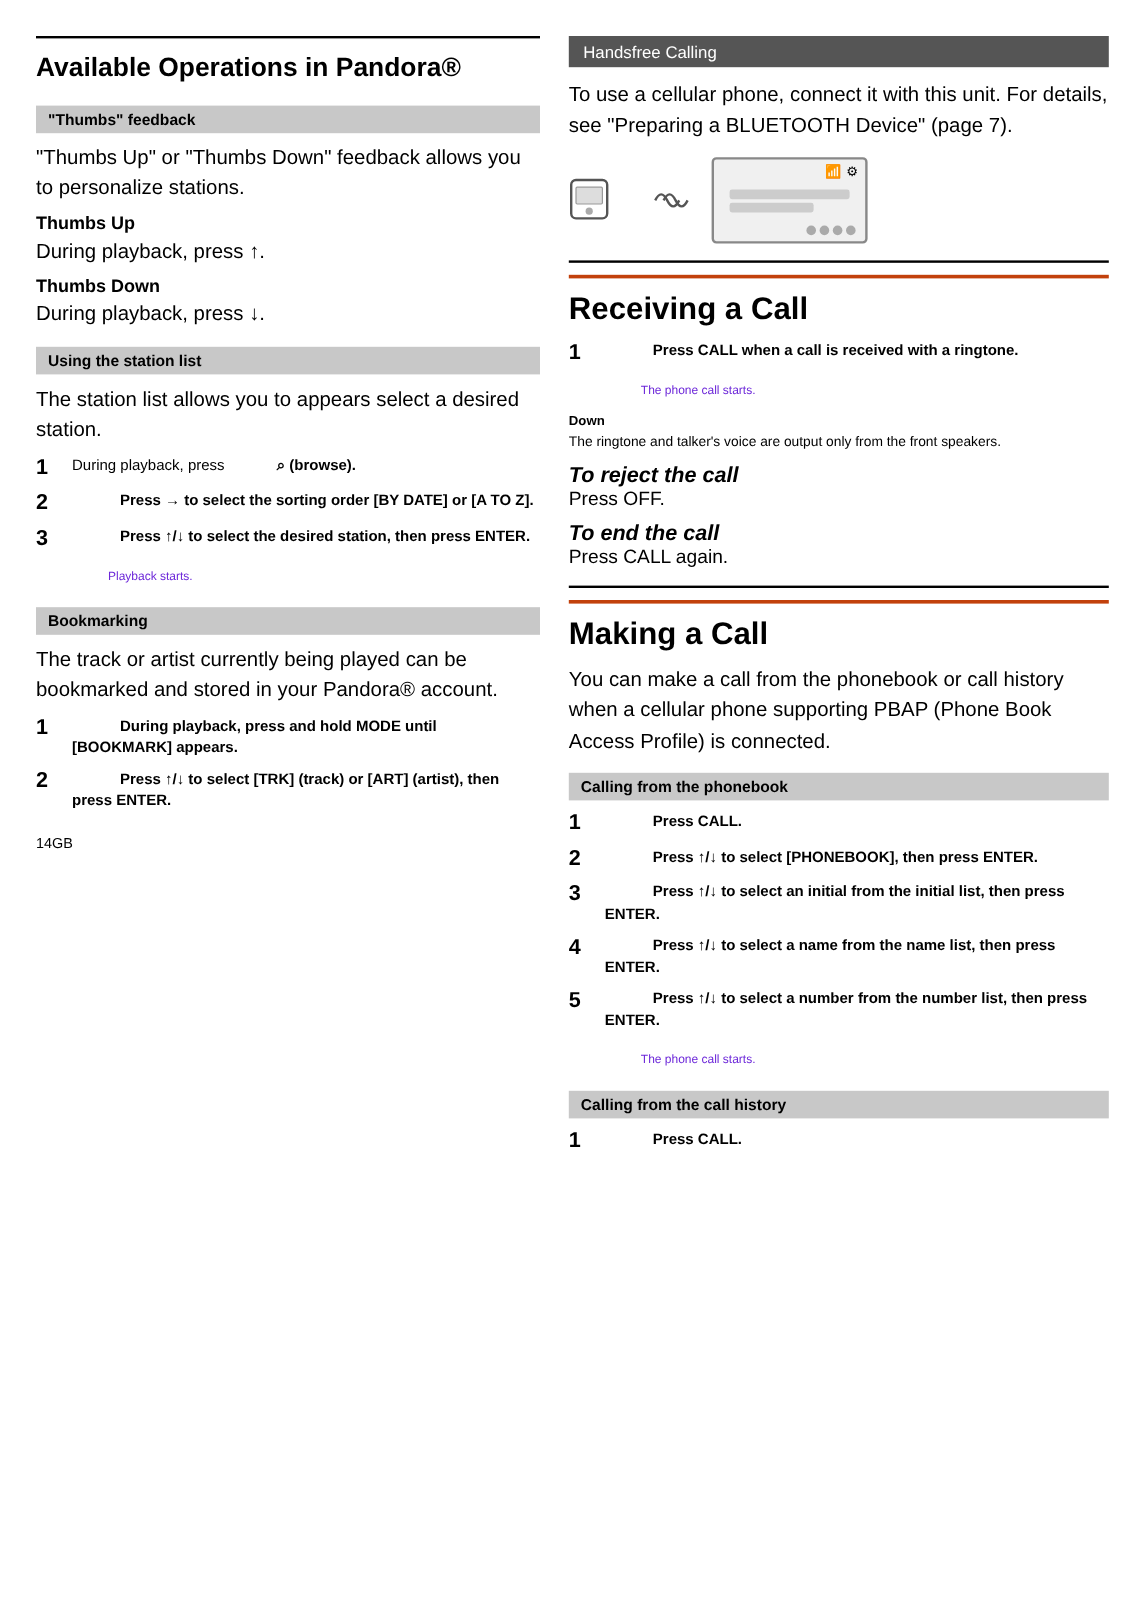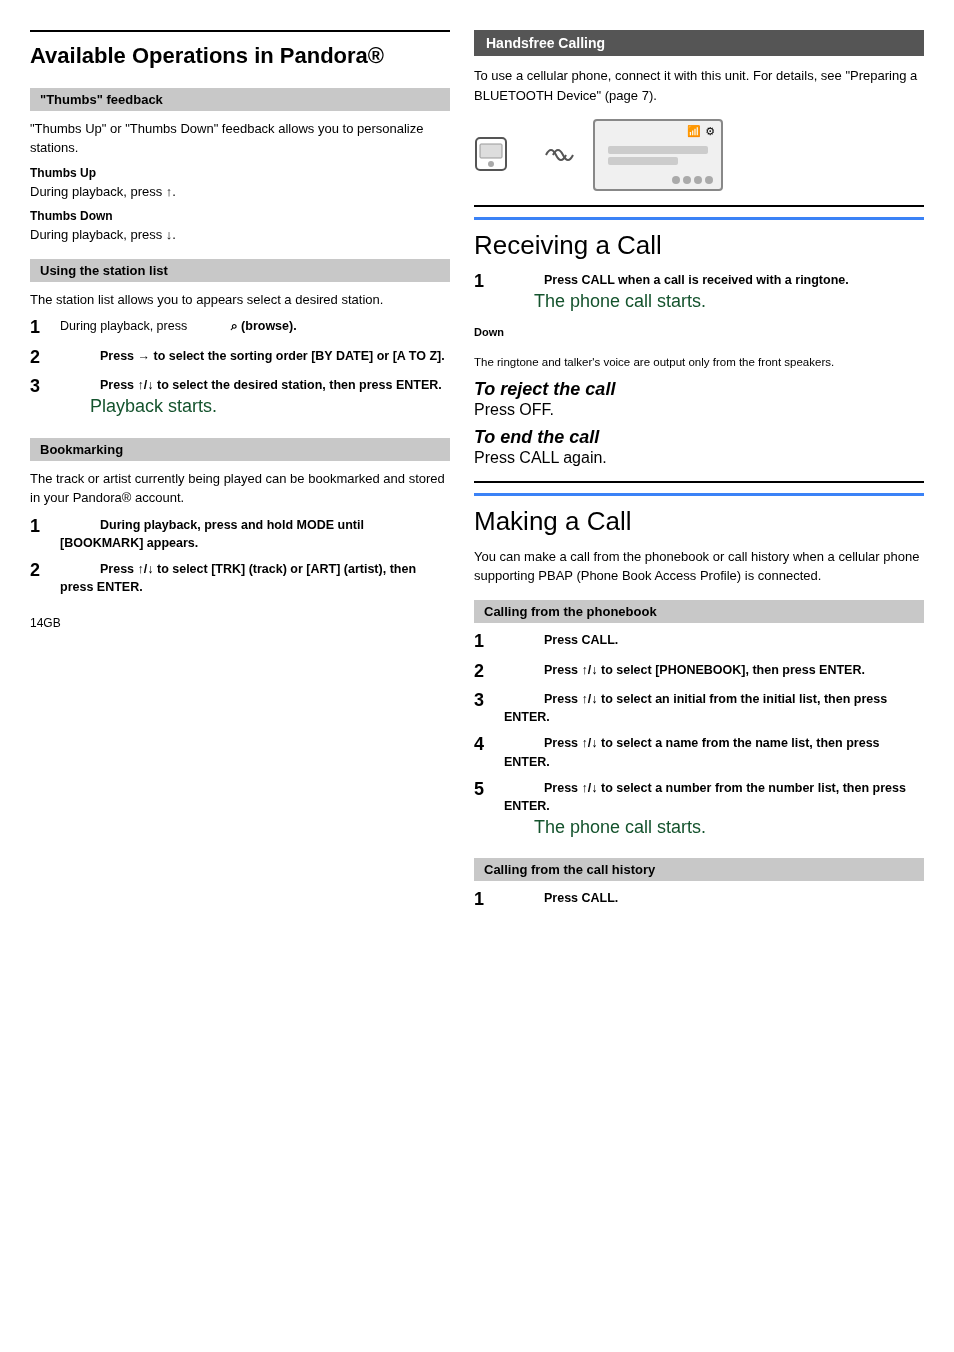--- a/index.html
+++ b/index.html
@@ -39,32 +39,32 @@
       font-size: 13px;
       font-weight: bold;
       padding: 4px 10px;
       margin-bottom: 8px;
       margin-top: 14px;
     }
     .section-header-dark {
       background: #555;
       color: #fff;
       font-size: 14px;
-      font-weight: bold;
+      font-weight: normal;
       padding: 5px 12px;
       margin-bottom: 10px;
     }
     .section-body {
-      font-size: 13px;
+      font-size: 17px;
       line-height: 1.5;
       margin-bottom: 8px;
     }
     .bold-label {
       font-weight: bold;
-      font-size: 12px;
+      font-size: 15px;
       margin-top: 8px;
       margin-bottom: 2px;
     }
     .step-list {
       list-style: none;
       padding: 0;
       margin: 6px 0;
     }
     .step-list li {
       display: flex;
@@ -84,52 +84,52 @@
     .step-text {
       flex: 1;
       font-size: 12.5px;
       line-height: 1.45;
     }
     .step-text strong {
       font-weight: bold;
       margin-left: 40px;
     }
     .step-sub {
-      font-size: 18px;
+      font-size: 10px;
       margin-left: 30px;
-      margin-top: 0;
+      margin-top: 18px;
       margin-bottom: 4px;
-      color: #14532d;
+      color: #6d28d9;
     }
     .note-label {
       font-size: 11px;
       font-weight: bold;
       margin-top: 8px;
     }
     .note-text {
       font-size: 11.5px;
       line-height: 1.45;
-      margin-top: 16px;
+      margin-top: 4px;
       margin-bottom: 6px;
     }
     .action-label {
       font-weight: bold;
       font-size: 18px;
       margin-top: 8px;
       margin-bottom: 1px;
       font-style: italic;
     }
     .action-text {
       font-size: 16px;
       margin-bottom: 6px;
     }
     .big-section-title {
       font-size: 26px;
-      font-weight: normal;
-      border-top: 3px solid #3b82f6;
+      font-weight: bold;
+      border-top: 3px solid #c2410c;
       padding-top: 10px;
       margin-top: 10px;
       margin-bottom: 10px;
     }
     .divider {
       border: none;
       border-top: 2px solid #000;
       margin: 14px 0 10px 0;
     }
     .page-num {

